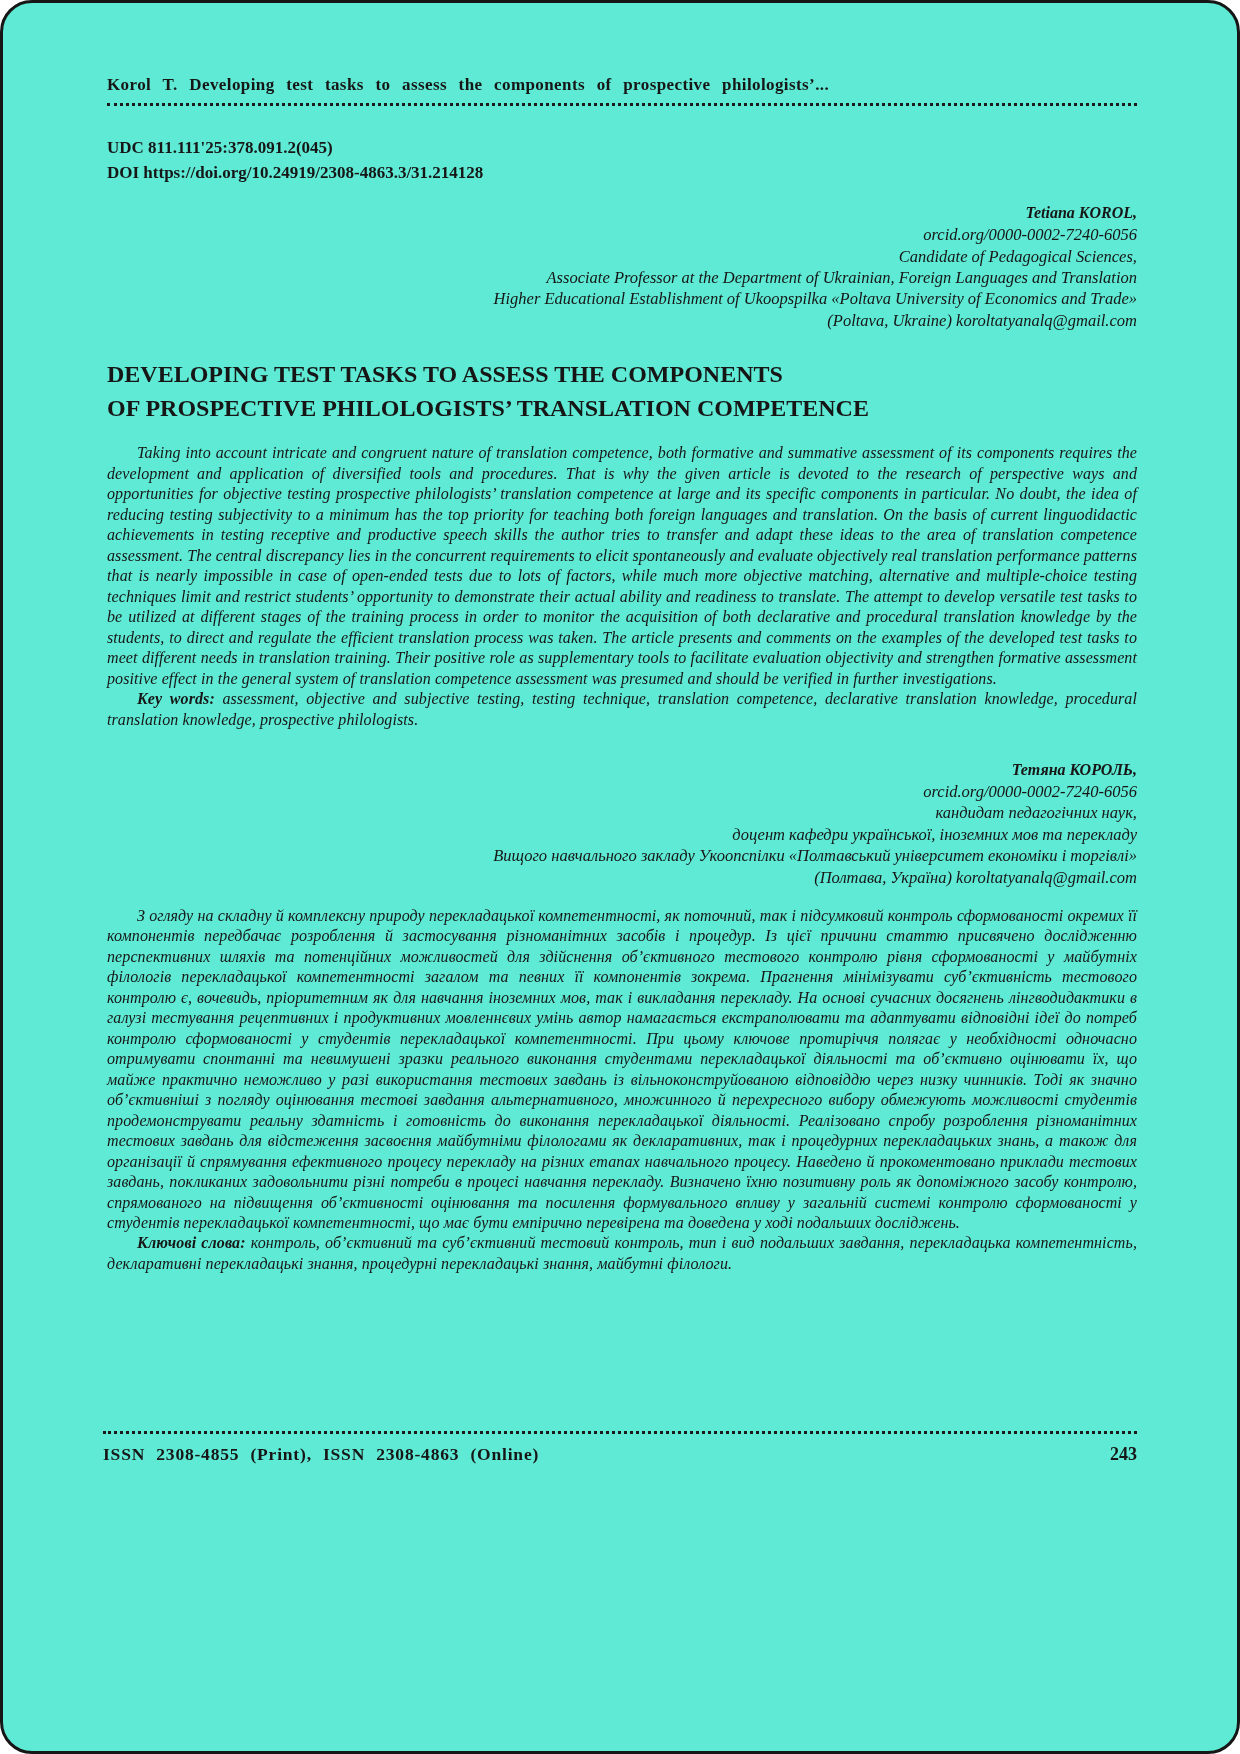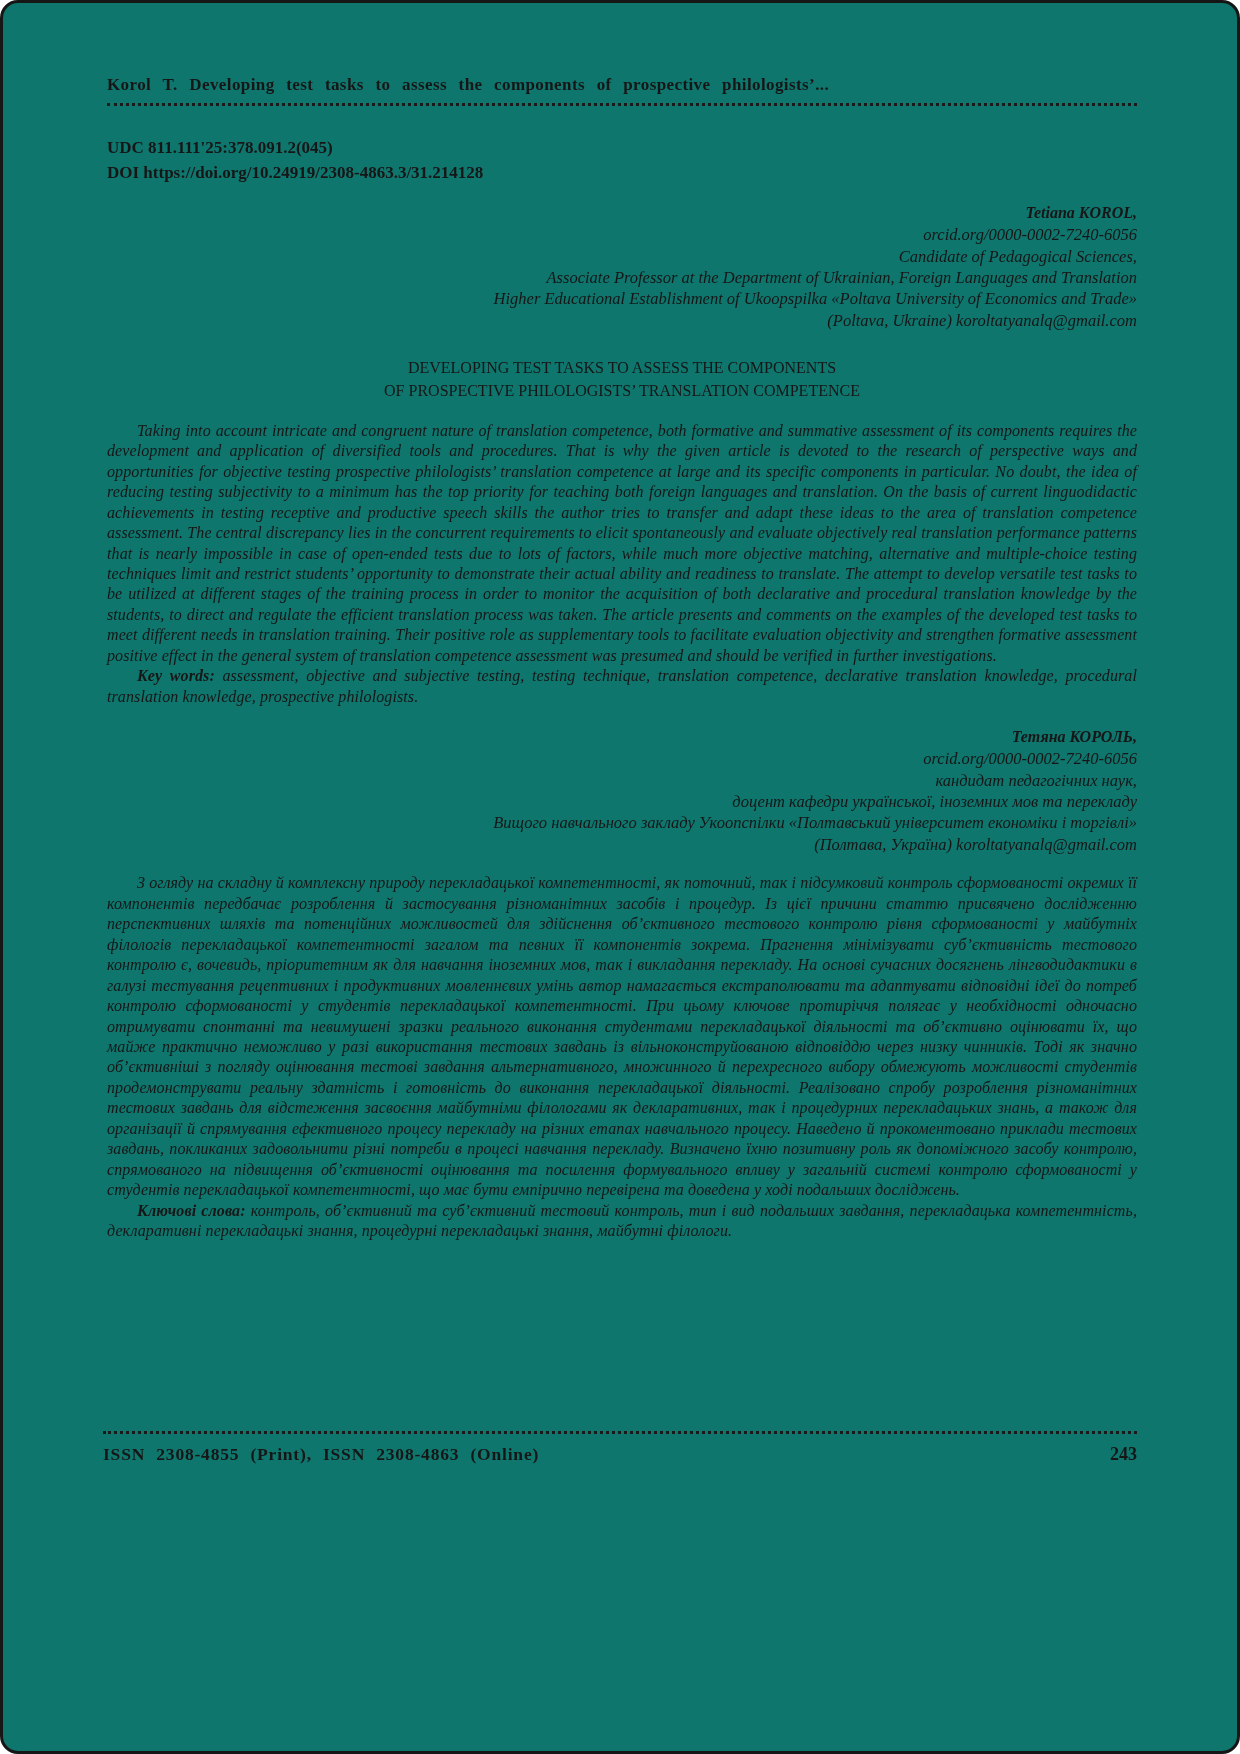--- a/index.html
+++ b/index.html
@@ -5,23 +5,23 @@
   html, body {
     margin: 0;
     padding: 0;
     background: #ffffff;
   }
   .page {
     position: relative;
     width: 1240px;
     height: 1754px;
     box-sizing: border-box;
-    background: #0f766e;
+    background: #5eead4;
     border: 3px solid #161616;
-    border-radius: 18px;
+    border-radius: 32px;
     overflow: hidden;
     font-family: "Liberation Serif", "DejaVu Serif", serif;
     color: #161616;
   }
   .content {
     padding: 72px 100px 0 104px;
   }
   .running-head {
     font-weight: bold;
     font-size: 17px;
@@ -39,30 +39,30 @@
     font-size: 17px;
     line-height: 1.45;
   }
   .author-block {
     margin-top: 18px;
     text-align: right;
     font-style: italic;
     font-size: 16.5px;
     line-height: 1.3;
   }
-  .author-block.uk { margin-top: 20px; font-family: Liberation Serif, serif; }
+  .author-block.uk { margin-top: 30px; font-family: Liberation Serif, serif; }
   .author-name {
     font-weight: bold;
     font-size: 16px;
   }
   .article-title {
     margin: 26px 0 0 0;
-    text-align: center;
-    font-weight: normal;
-    font-size: 16px;
+    text-align: left;
+    font-weight: bold;
+    font-size: 24px;
     line-height: 1.42;
   }
   .article-title.uk { margin-top: 30px; }
   .title-line { display: block; }
   .abstract {
     margin: 18px 0 0 0;
     font-style: italic;
     font-size: 16px;
     line-height: 1.28;
     letter-spacing: 0.1px;

